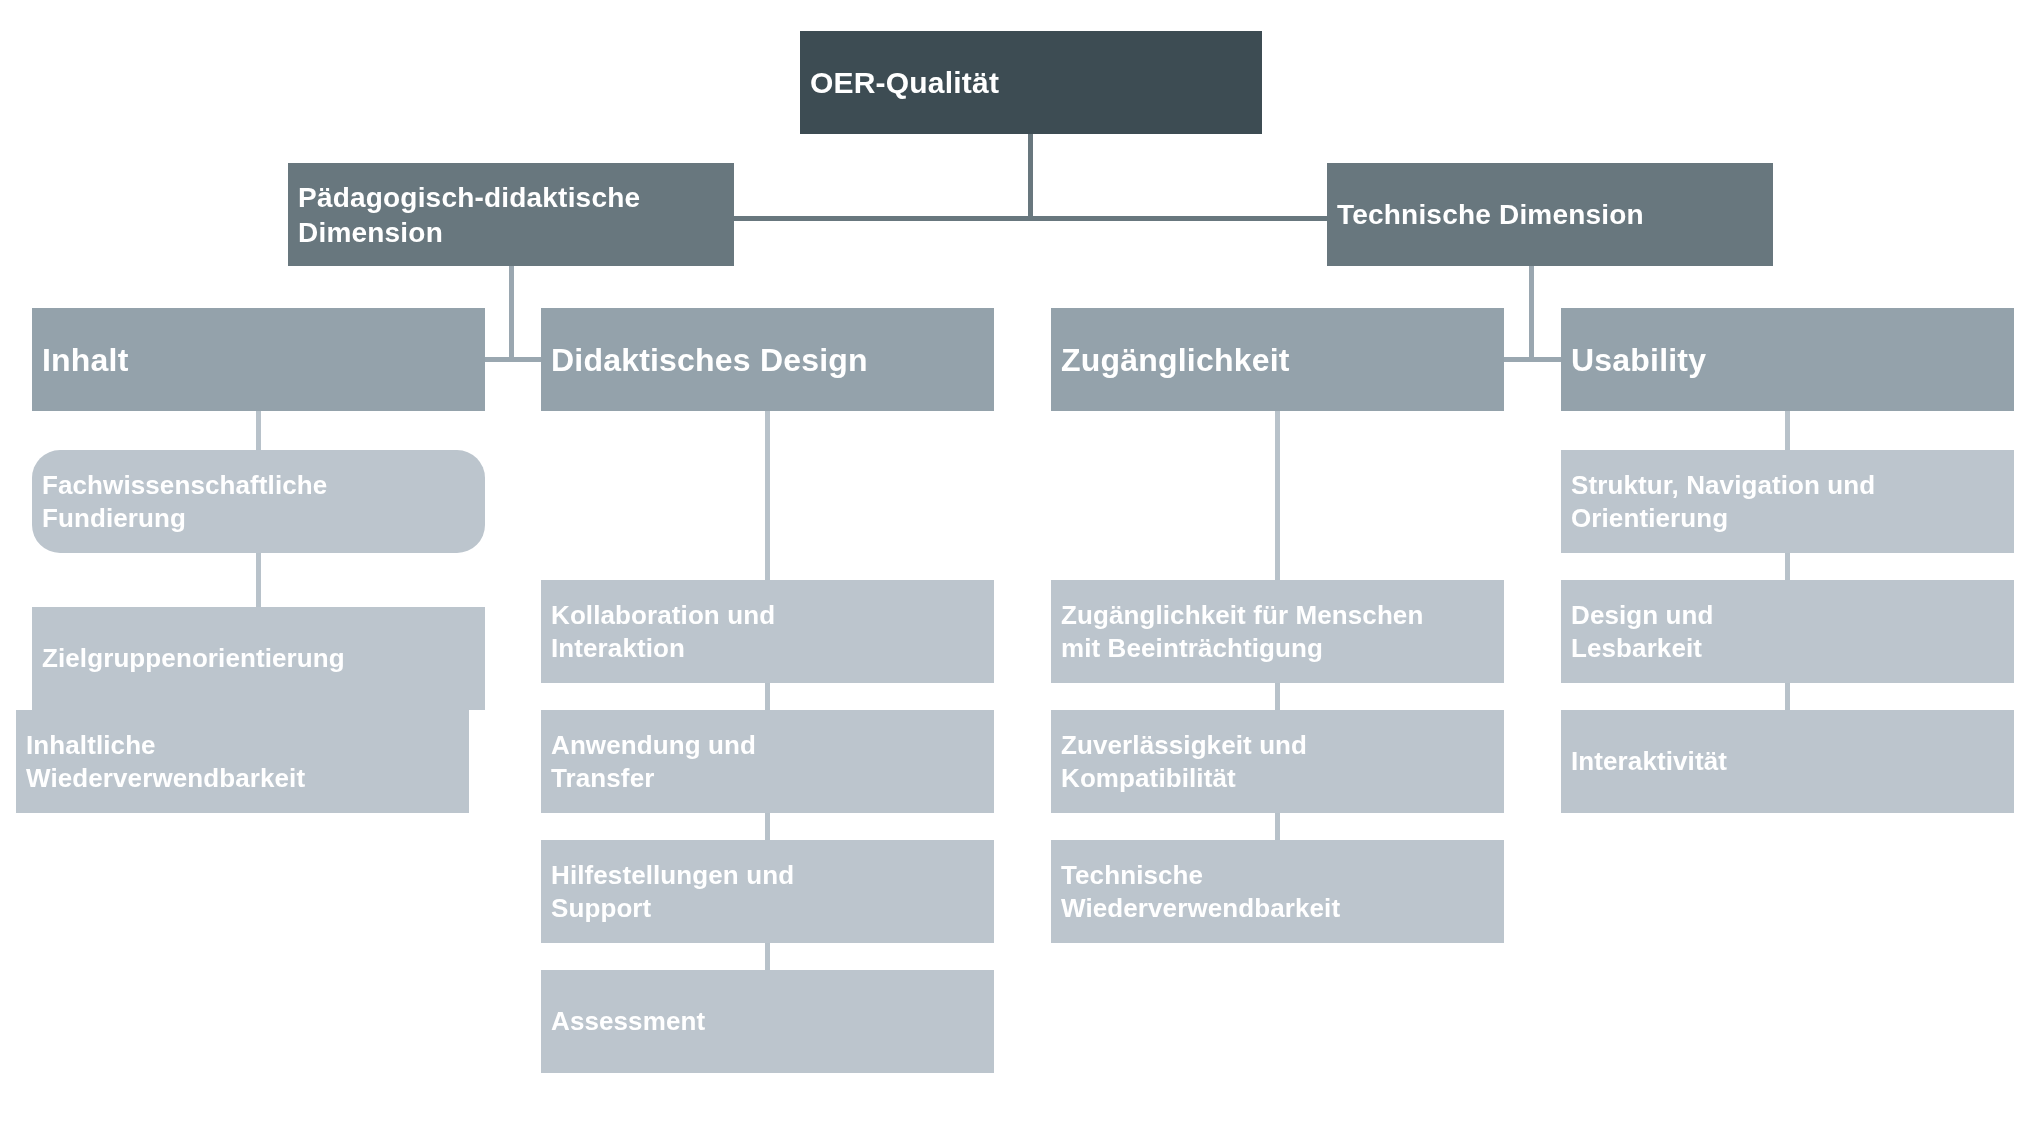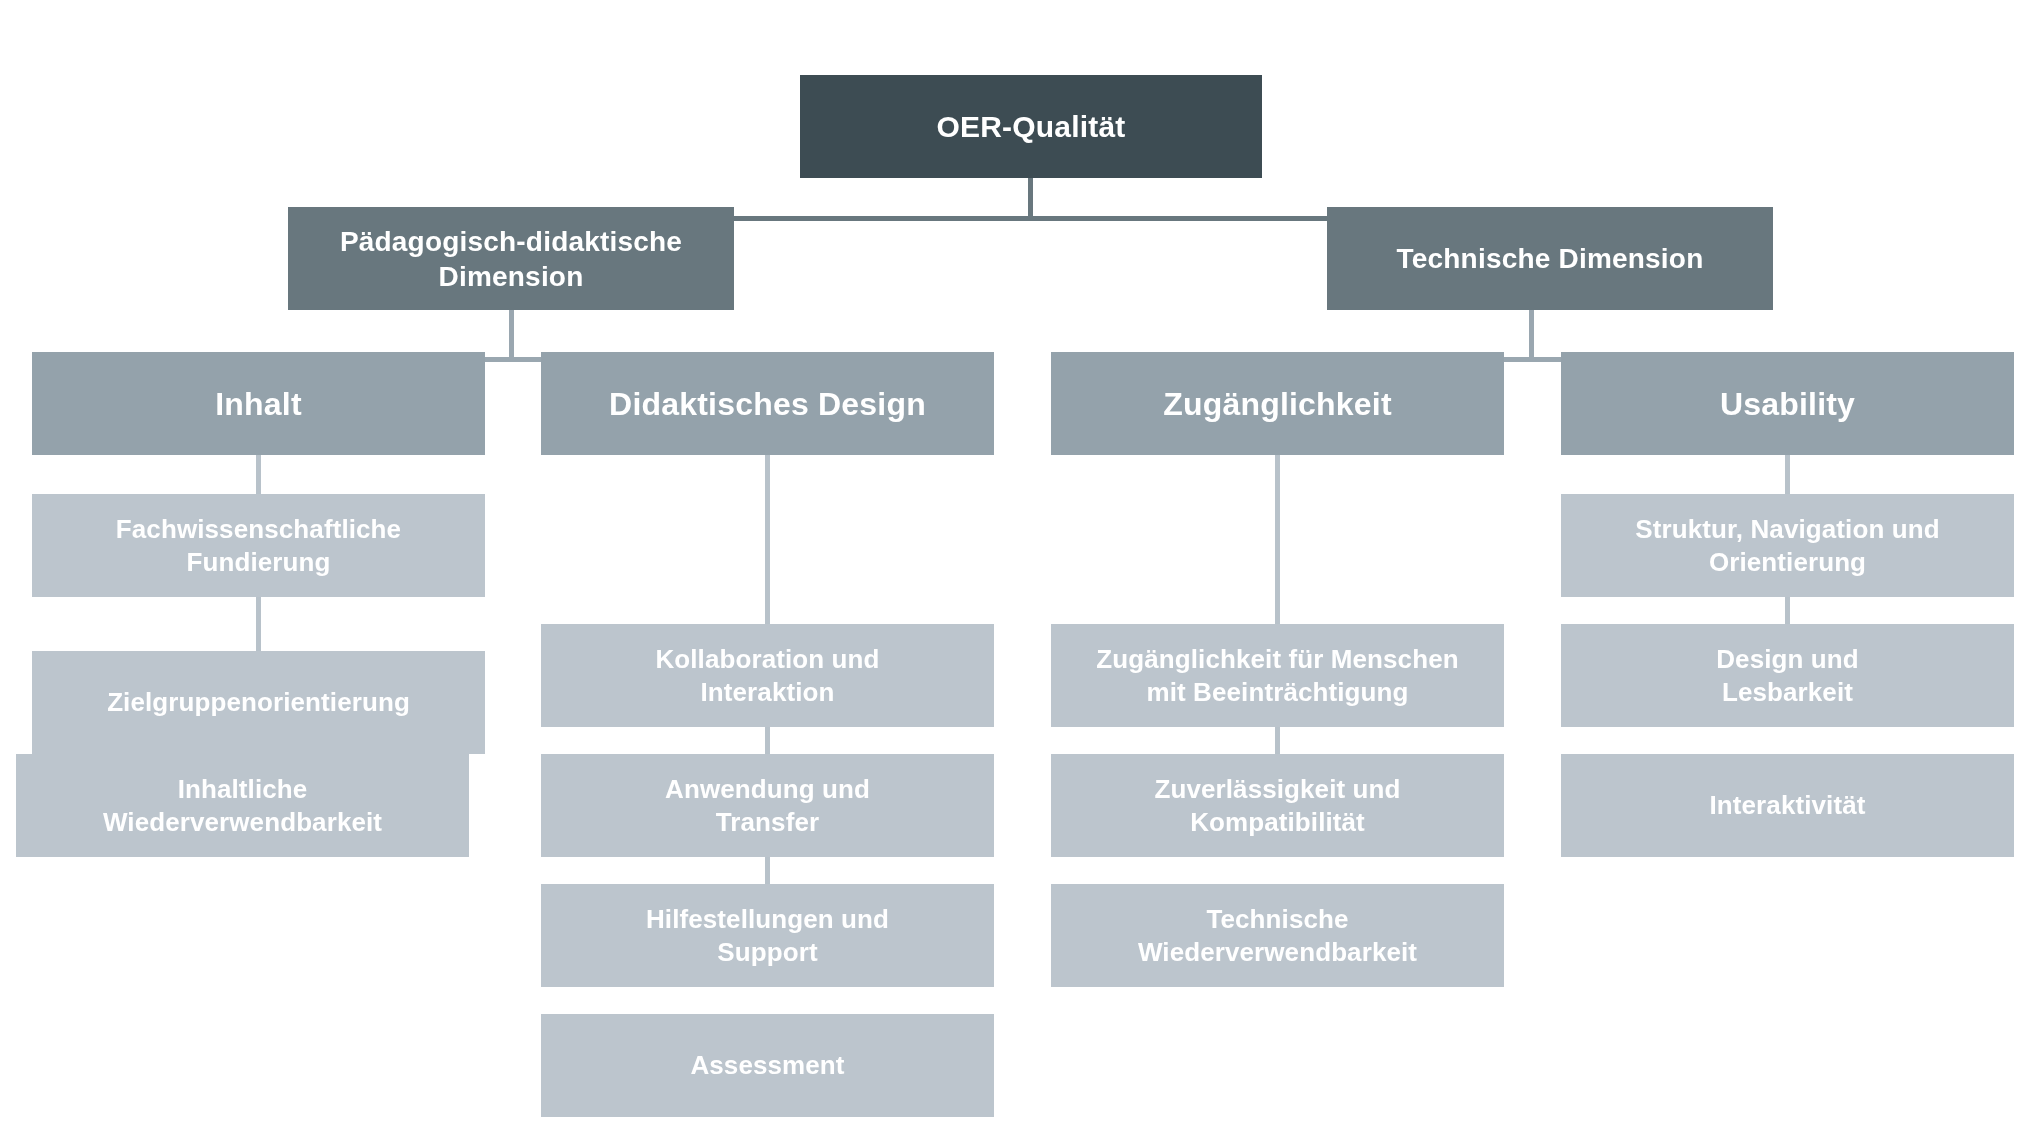--- a/index.html
+++ b/index.html
@@ -16,27 +16,25 @@
     height: 1132px;
     background: #ffffff;
     overflow: hidden;
   }
   .node {
     position: absolute;
     box-sizing: border-box;
     display: flex;
     align-items: center;
     justify-content: center;
-    text-align: center;
     color: #ffffff;
     font-weight: bold;
     line-height: 1.25;
     padding: 20px 10px;
     z-index: 3;
-    margin-top: 44px;
   }
   .node .lbl {
     display: block;
     width: 100%;
     white-space: pre-line;
   }
   .node-root {
     background: #3d4c53;
     font-size: 30px;
     letter-spacing: 0.2px;
@@ -115,21 +113,21 @@
   </div>
 
   <div class="node node-cat" style="left:1051px; top:308px; width:453px; height:103px;">
     <span class="lbl">Zugänglichkeit</span>
   </div>
 
   <div class="node node-cat" style="left:1561px; top:308px; width:453px; height:103px;">
     <span class="lbl">Usability</span>
   </div>
 
-  <div class="node node-leaf" style="left:32px; top:450px; width:453px; height:103px;">
+  <div class="node node-leaf" style="left:32px; top:450px; width:453px; height:103px;border-radius:28px;">
     <span class="lbl">Fachwissenschaftliche
 Fundierung</span>
   </div>
   <div class="node node-leaf" style="left:32px; top:607px; width:453px; height:103px;">
     <span class="lbl">Zielgruppenorientierung</span>
   </div>
   <div class="node node-leaf" style="left:16px; top:710px; width:453px; height:103px;">
     <span class="lbl">Inhaltliche
 Wiederverwendbarkeit</span>
   </div>

